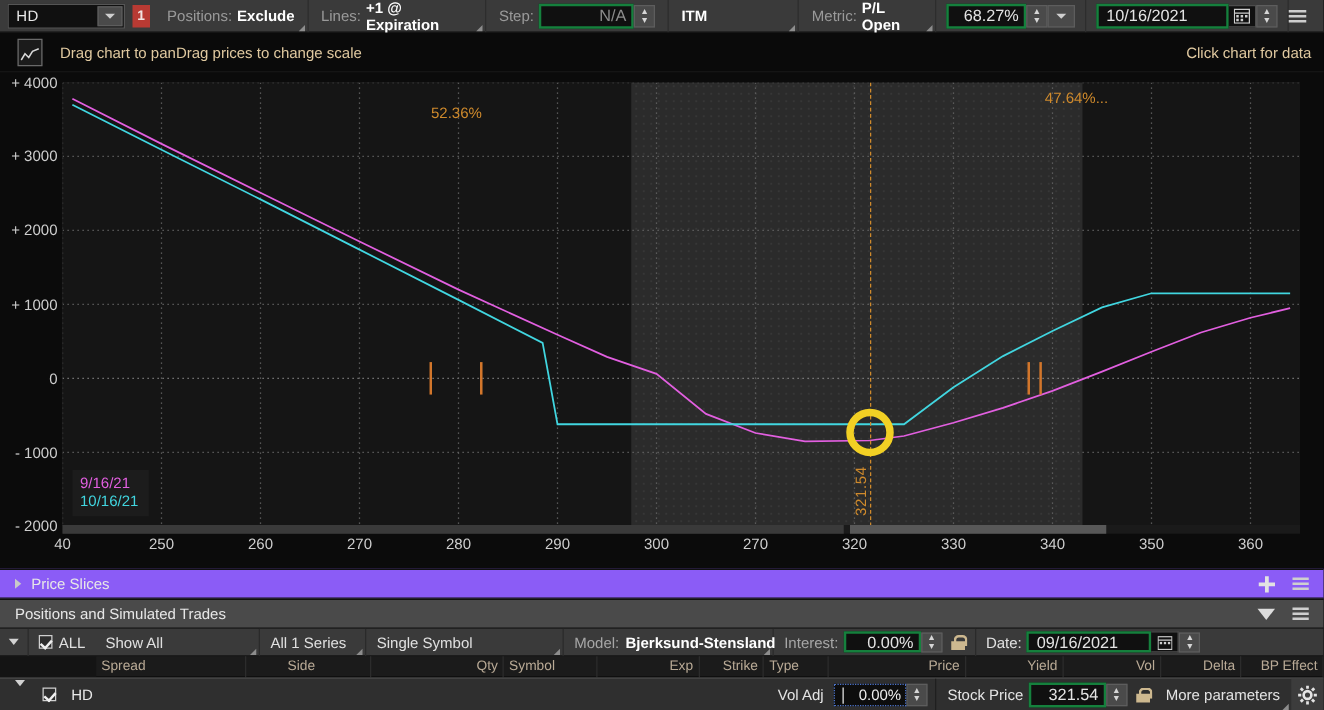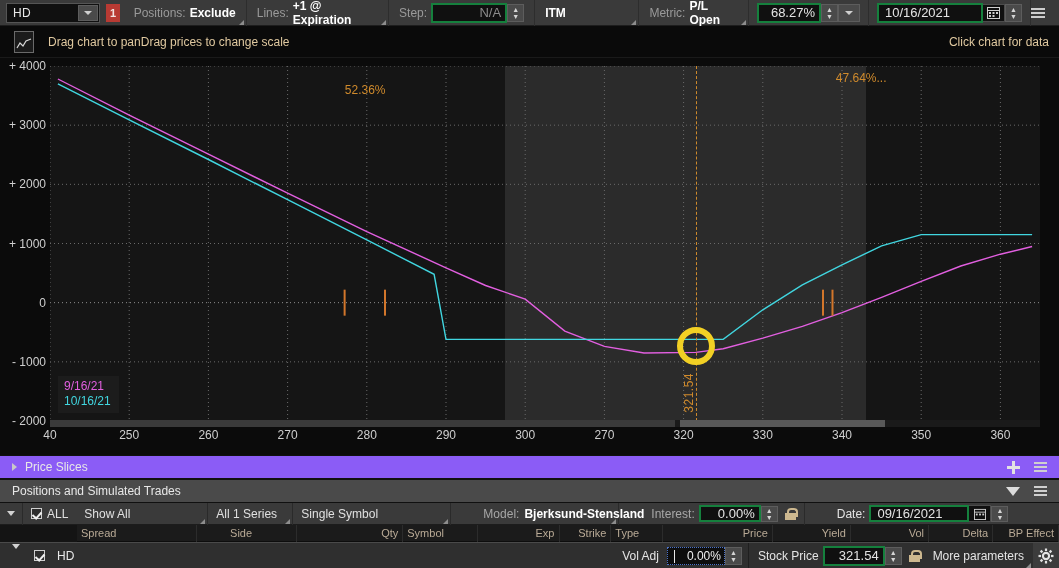--- a/index.html
+++ b/index.html
@@ -155,21 +155,21 @@
     font-size:12px; color:#e0e0e0; white-space:nowrap;
   }
   .chev-dn-sm { width:0;height:0;border-left:4px solid transparent;border-right:4px solid transparent;border-top:5px solid #d2d2d2; }
   .chk {
     width:11px;height:11px;border:1px solid #cfcfcf;background:#2d2d2d;position:relative;
   }
   .chk:after{
     content:'';position:absolute;left:2px;top:1px;width:4px;height:7px;
     border:solid #f0f0f0;border-width:0 2px 2px 0;transform:rotate(42deg);
   }
-  .fb-label { color:#a7a7a7;margin-left:24px; }
+  .fb-label { color:#a7a7a7; }
   .fb-bold { color:#fff; font-weight:bold; }
   .lock-ico { width:11px;height:12px;position:relative; }
   .lock-ico:after{content:'';position:absolute;left:0;bottom:0;width:11px;height:7px;background:#cdb88f;}
   .lock-ico:before{content:'';position:absolute;left:2px;top:0;width:7px;height:7px;border:2px solid #cdb88f;border-bottom:none;border-radius:4px 4px 0 0;}
 
   
   .colhead {
     position:absolute; left:0; top:525px; width:1059px; height:17px;
     background:#1b1b1b; display:flex; align-items:center;
     border-bottom:1px solid #0d0d0d;

